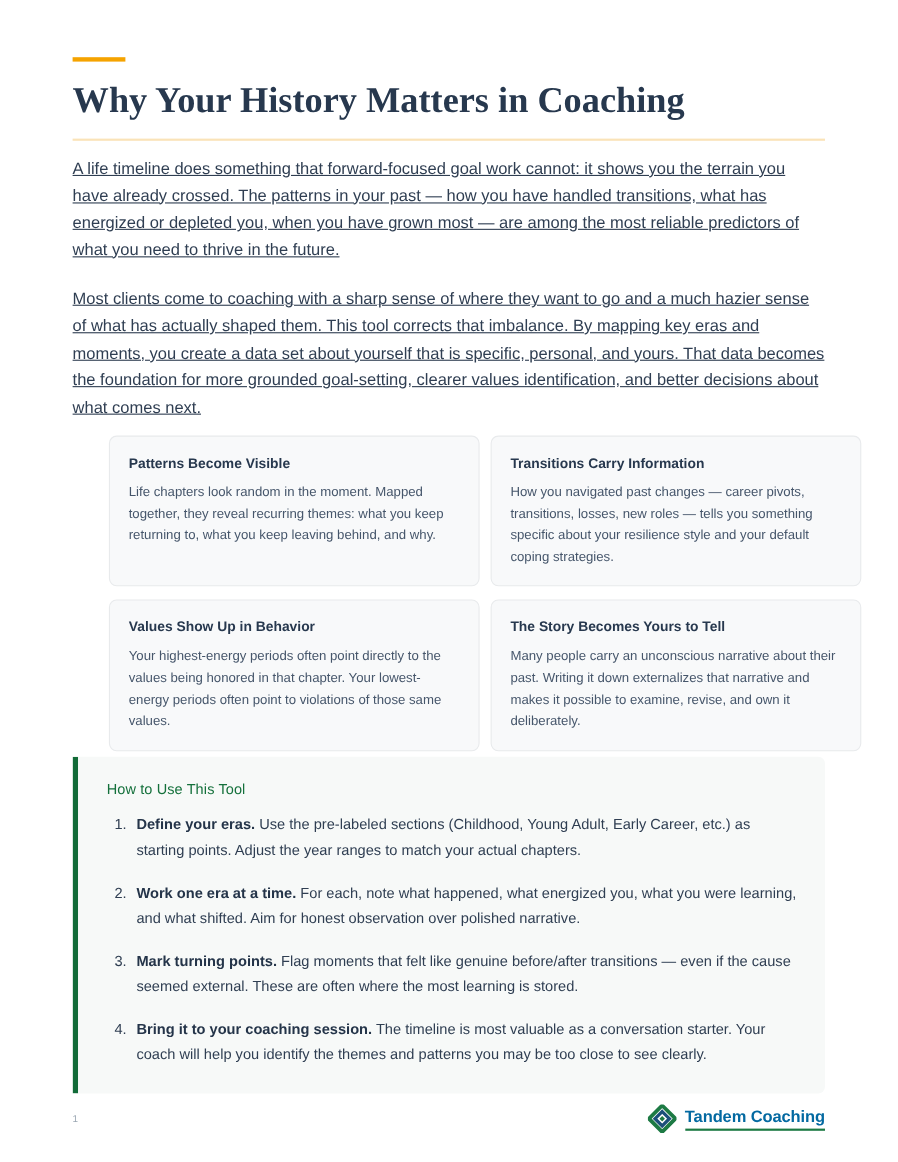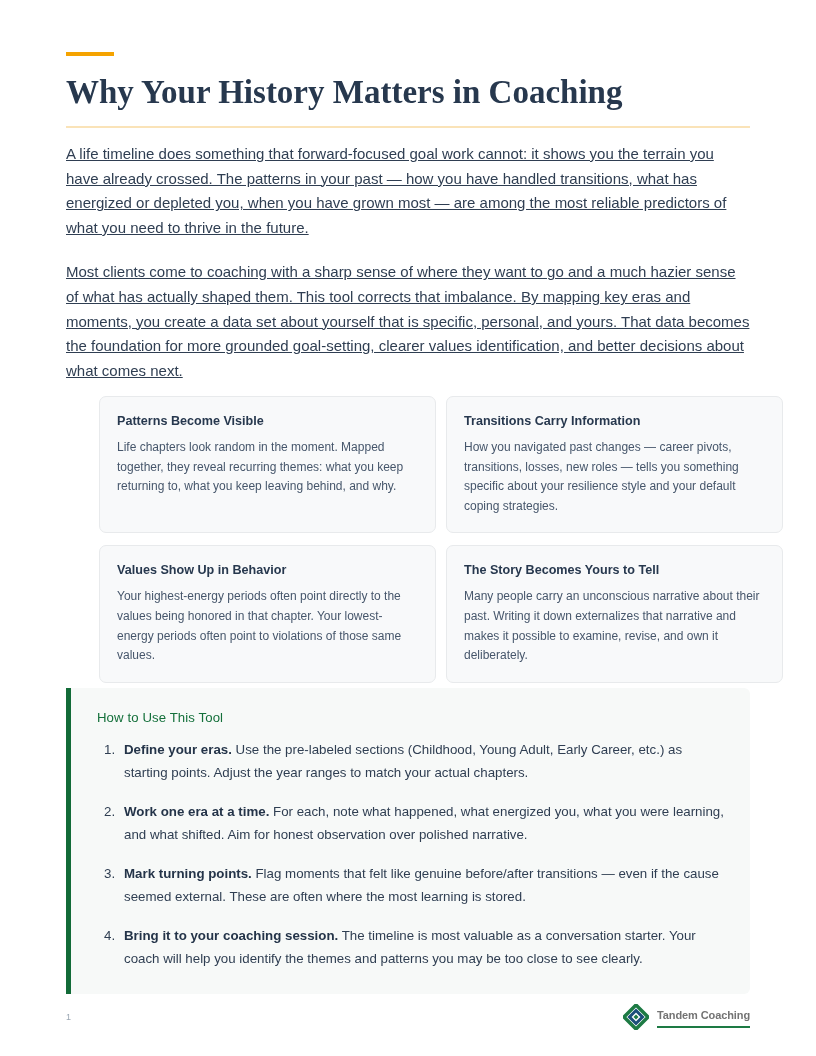--- a/index.html
+++ b/index.html
@@ -188,23 +188,23 @@
     gap: 8px;
   }
 
   .brand-mark {
     width: 26px;
     height: 26px;
     display: block;
   }
 
   .brand-text {
-    font-size: 11px;
-    font-weight: 700;
-    color: #737373;
+    font-size: 15px;
+    font-weight: 700;
+    color: #0369a1;
     letter-spacing: -0.1px;
     border-bottom: 2px solid #1d7a44;
     padding-bottom: 1px;
     line-height: 19px;
   }
 </style>
 </head>
 <body>
 
 <div class="page">

